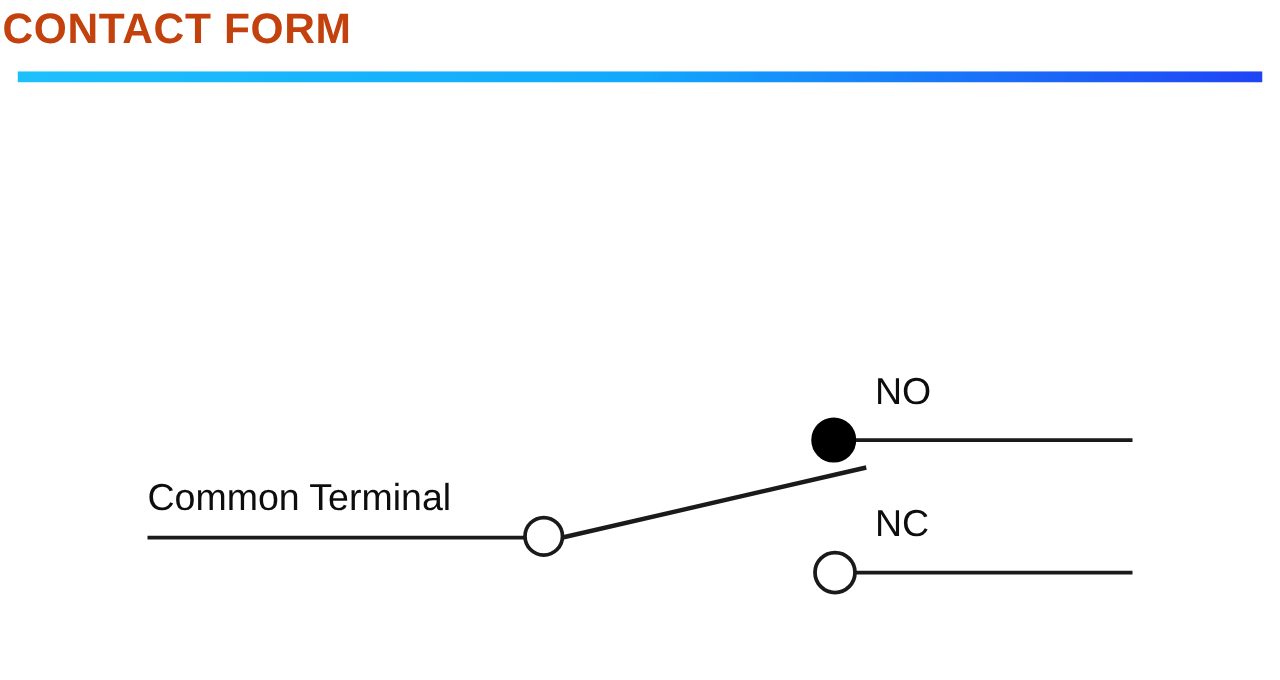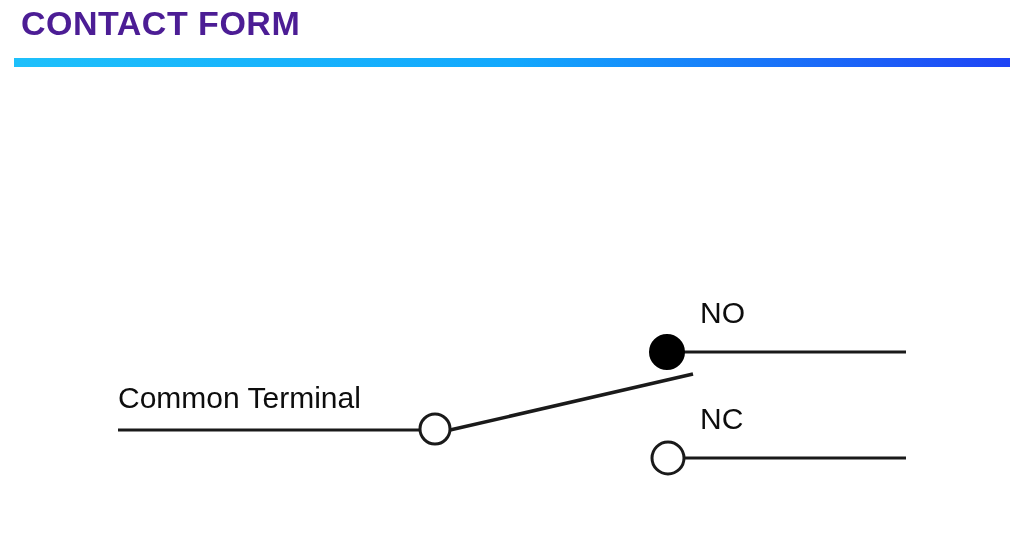--- a/index.html
+++ b/index.html
@@ -9,26 +9,26 @@
   body {
     width: 1024px;
     height: 544px;
     background: #ffffff;
     font-family: "Liberation Sans", sans-serif;
     overflow: hidden;
     position: relative;
   }
   .page-title {
     position: absolute;
-    left: 21px;
+    left: 2px;
     top: 0px;
     font-size: 34px;
     font-weight: bold;
     letter-spacing: 0.5px;
-    color: #4c1d95;
+    color: #c2410c;
     line-height: 46px;
     white-space: nowrap;
   }
   .title-rule {
     position: absolute;
     left: 14px;
     top: 53px;
     width: 996px;
     height: 9px;
   }

